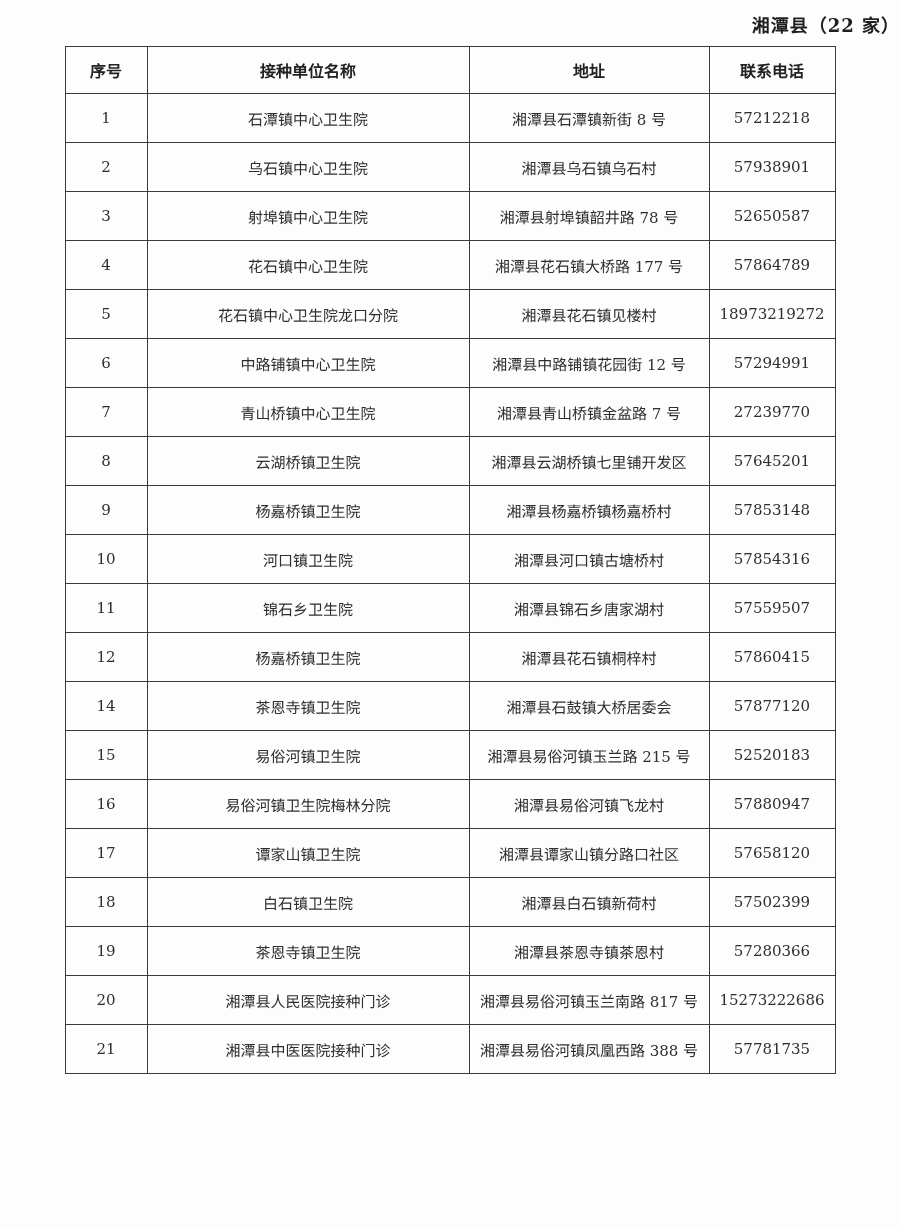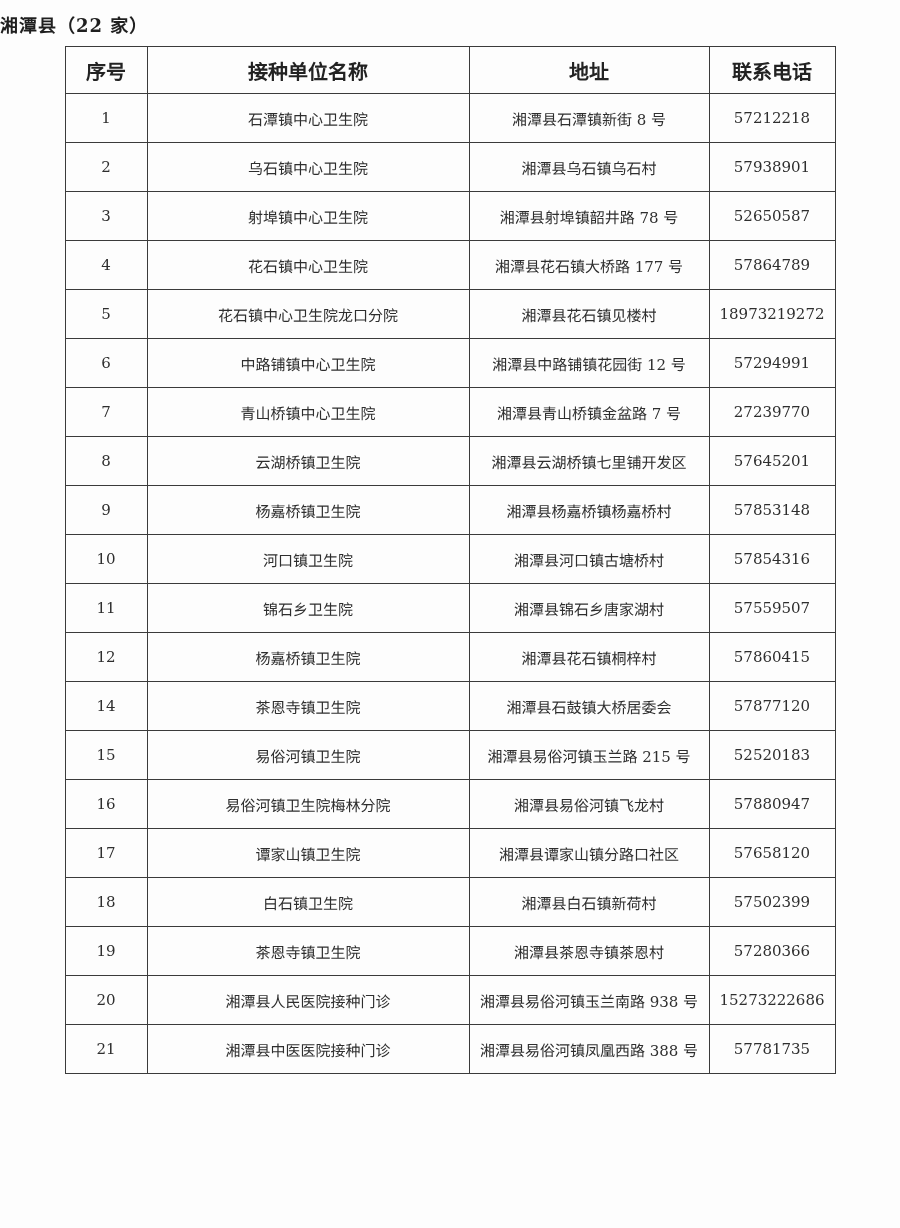--- a/index.html
+++ b/index.html
@@ -11,21 +11,21 @@
     position: relative;
     width: 900px;
     height: 1228px;
     margin: 0 auto;
     background: #fdfdfd;
     font-family: "DejaVu Serif", "Liberation Serif", serif;
     color: #2b2b2b;
     overflow: hidden;
   }
   .title {
-    text-align: left;
+    text-align: right;
     font-weight: bold;
     font-size: 18px;
     letter-spacing: 1px;
     padding-top: 11px;
     margin: 0 0 9px 0;
     color: #1f1f1f;
   }
   table.units {
     border-collapse: collapse;
     table-layout: fixed;
@@ -40,21 +40,21 @@
   table.units td {
     border: 1px solid #3b3b3b;
     text-align: center;
     vertical-align: middle;
     padding: 0 2px;
     overflow: hidden;
     white-space: nowrap;
   }
   table.units th {
     height: 46px;
-    font-size: 20px;
+    font-size: 16px;
     font-weight: bold;
     color: #222222;
   }
   table.units td {
     height: 48px;
     font-size: 15px;
     font-weight: normal;
     color: #2e2e2e;
   }
 </style>
@@ -203,21 +203,21 @@
     <tr>
       <td>19</td>
       <td>茶恩寺镇卫生院</td>
       <td>湘潭县茶恩寺镇茶恩村</td>
       <td>57280366</td>
     </tr>
 
     <tr>
       <td>20</td>
       <td>湘潭县人民医院接种门诊</td>
-      <td>湘潭县易俗河镇玉兰南路 938 号</td>
+      <td>湘潭县易俗河镇玉兰南路 817 号</td>
       <td>15273222686</td>
     </tr>
 
     <tr>
       <td>21</td>
       <td>湘潭县中医医院接种门诊</td>
       <td>湘潭县易俗河镇凤凰西路 388 号</td>
       <td>57781735</td>
     </tr>
 

